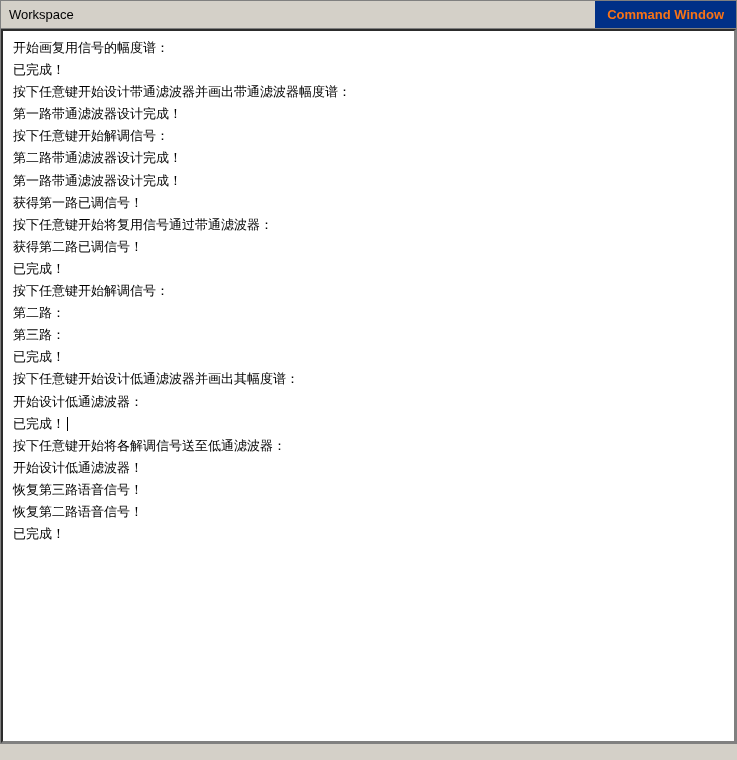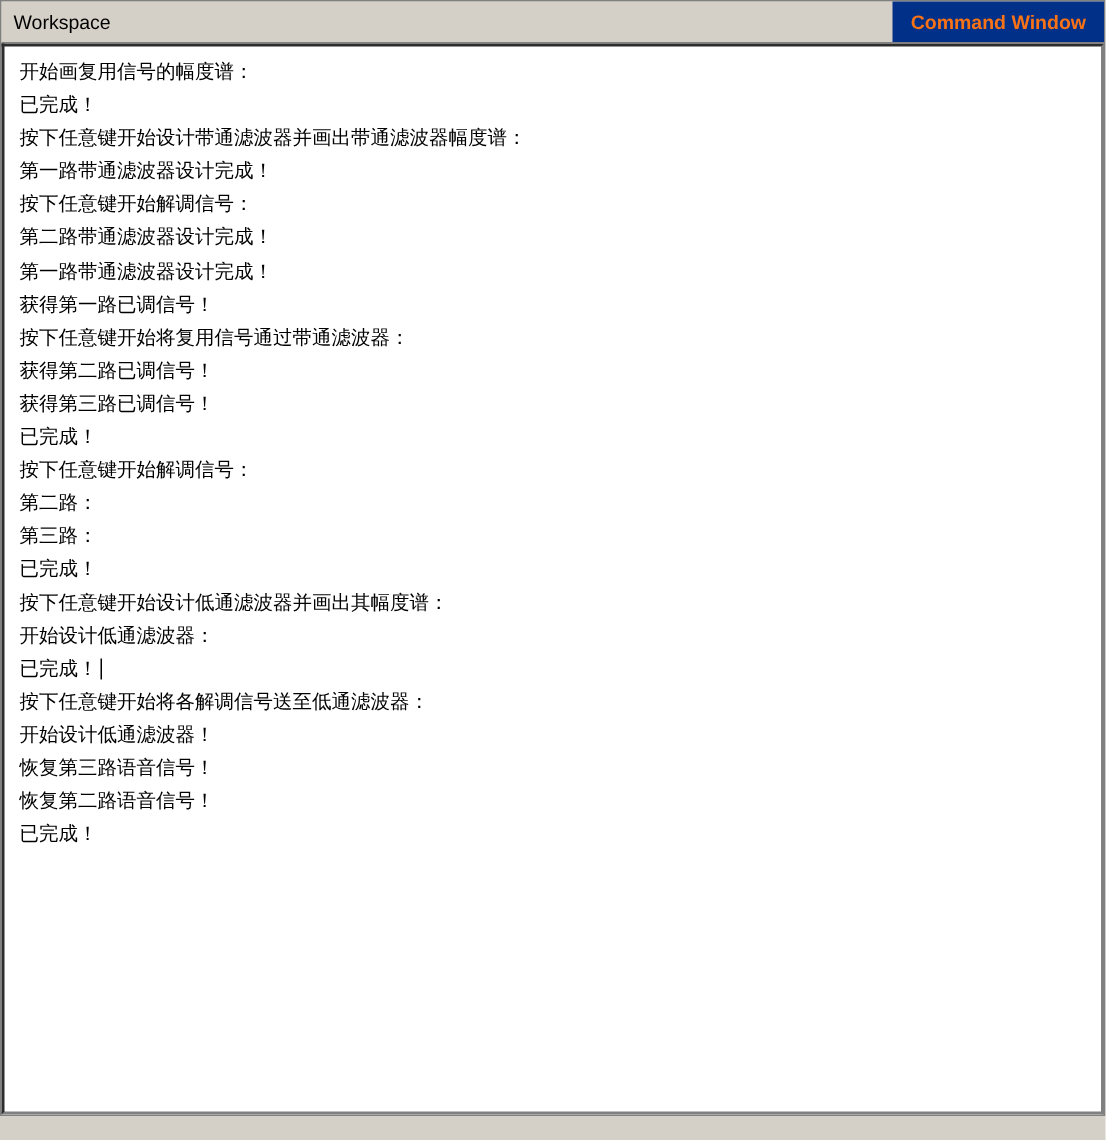--- a/index.html
+++ b/index.html
@@ -95,21 +95,20 @@
   <div class="log-line">开始画复用信号的幅度谱：</div>
       <div class="log-line">已完成！</div>
       <div class="log-line">按下任意键开始设计带通滤波器并画出带通滤波器幅度谱：</div>
       <div class="log-line">第一路带通滤波器设计完成！</div>
       <div class="log-line">按下任意键开始解调信号：</div>
       <div class="log-line">第二路带通滤波器设计完成！</div>
       <div class="log-line">第一路带通滤波器设计完成！</div>
       <div class="log-line">获得第一路已调信号！</div>
       <div class="log-line">按下任意键开始将复用信号通过带通滤波器：</div>
       <div class="log-line">获得第二路已调信号！</div>
-      <div class="log-line">获得第三路已调信号！</div>
       <div class="log-line">已完成！</div>
       <div class="log-line">按下任意键开始解调信号：</div>
       <div class="log-line">第二路：</div>
       <div class="log-line">第三路：</div>
       <div class="log-line">已完成！</div>
       <div class="log-line">按下任意键开始设计低通滤波器并画出其幅度谱：</div>
       <div class="log-line">开始设计低通滤波器：</div>
       <div class="log-line"><span class="cursor-line">已完成！<span class="cursor"></span></span></div>
       <div class="log-line">按下任意键开始将各解调信号送至低通滤波器：</div>
       <div class="log-line">开始设计低通滤波器！</div>

